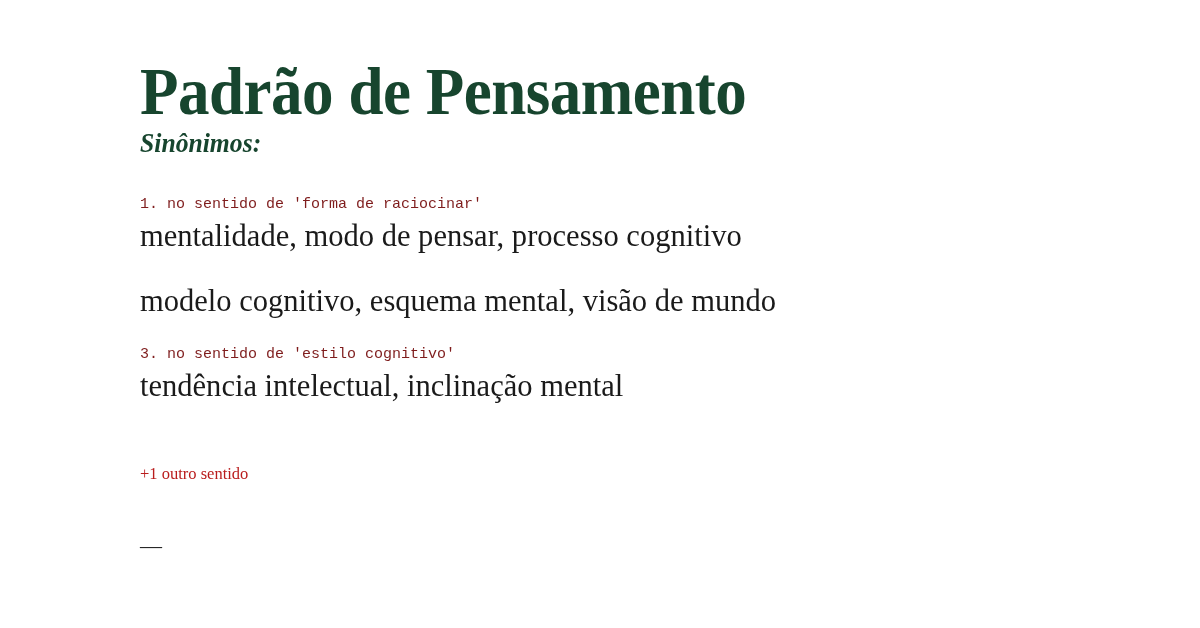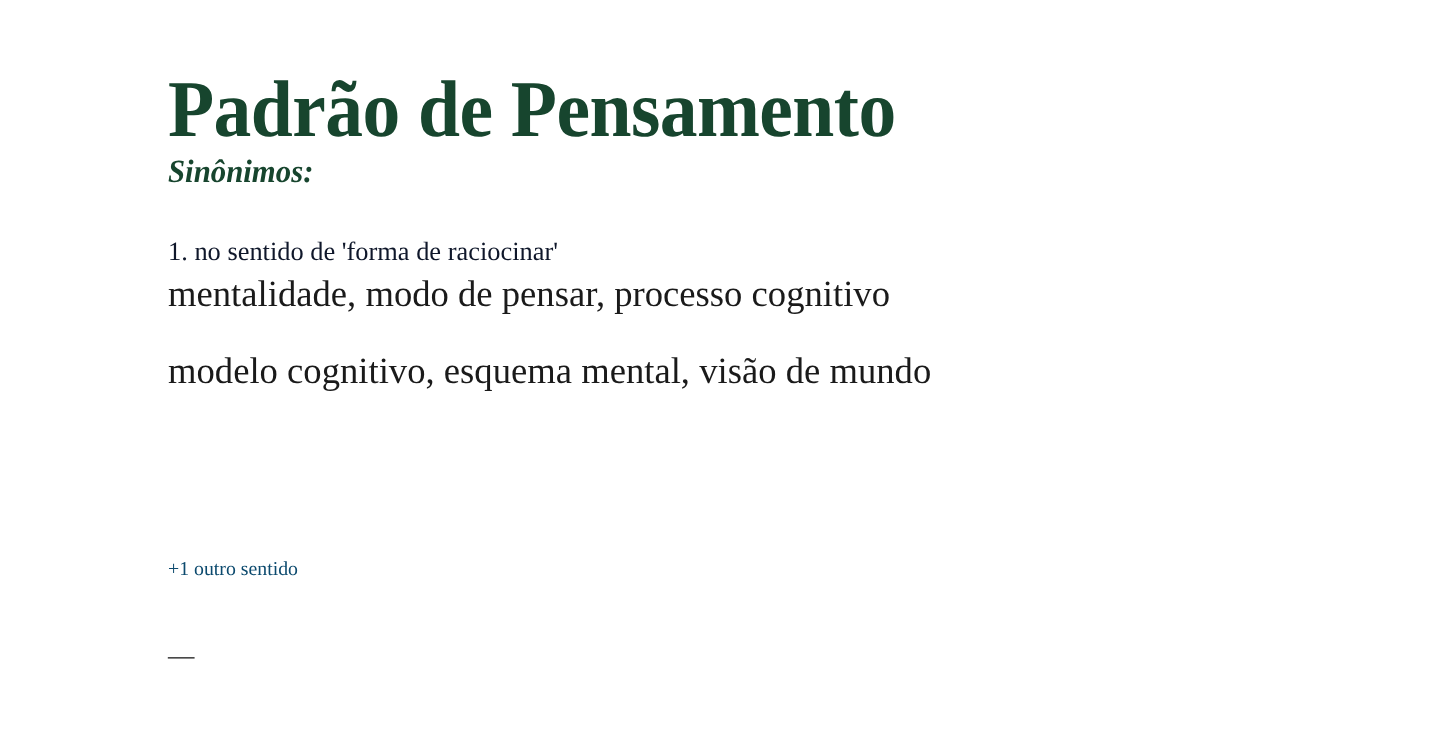--- a/index.html
+++ b/index.html
@@ -67,25 +67,25 @@
   }
 
   .sense {
     margin-bottom: 27px;
   }
   .sense:last-child {
     margin-bottom: 0;
   }
 
   .sense-label {
-    font-family: Liberation Serif, serif;
-    font-size: 22px;
+    font-family: Liberation Mono, monospace;
+    font-size: 15px;
     font-weight: 400;
     line-height: 1.25;
-    color: #0f172a;
+    color: #7f1d1d;
     white-space: nowrap;
   }
 
   .sense-synonyms {
     margin-top: 2px;
     font-family: "Liberation Serif", "DejaVu Serif", serif;
     font-size: 31px;
     font-weight: 400;
     line-height: 1.22;
     color: #1a1a1a;
@@ -95,21 +95,21 @@
   }
 
   
   .more-note {
     position: absolute;
     left: 140px;
     top: 464px;
     font-family: "Liberation Serif", "DejaVu Serif", serif;
     font-size: 16.5px;
     line-height: 1.25;
-    color: #0c4a6e;
+    color: #b91c1c;
     white-space: nowrap;
   }
 
   
   .footer {
     position: absolute;
     left: 140px;
     top: 533px;
     display: flex;
     align-items: baseline;
@@ -140,20 +140,24 @@
 
     <div class="sense">
       <div class="sense-label">1. no sentido de 'forma de raciocinar'</div>
       <div class="sense-synonyms">mentalidade, modo de pensar, processo cognitivo</div>
     </div>
 
     <div class="sense">
       <div class="sense-synonyms">modelo cognitivo, esquema mental, visão de mundo</div>
     </div>
 
+    <div class="sense">
+      <div class="sense-label">3. no sentido de 'estilo cognitivo'</div>
+      <div class="sense-synonyms">tendência intelectual, inclinação mental</div>
+    </div>
 
   </div>
 
   <div class="more-note">+1 outro sentido</div>
 
   <div class="footer">
     <span class="footer-dash">—</span>
   </div>
 
 </div>

